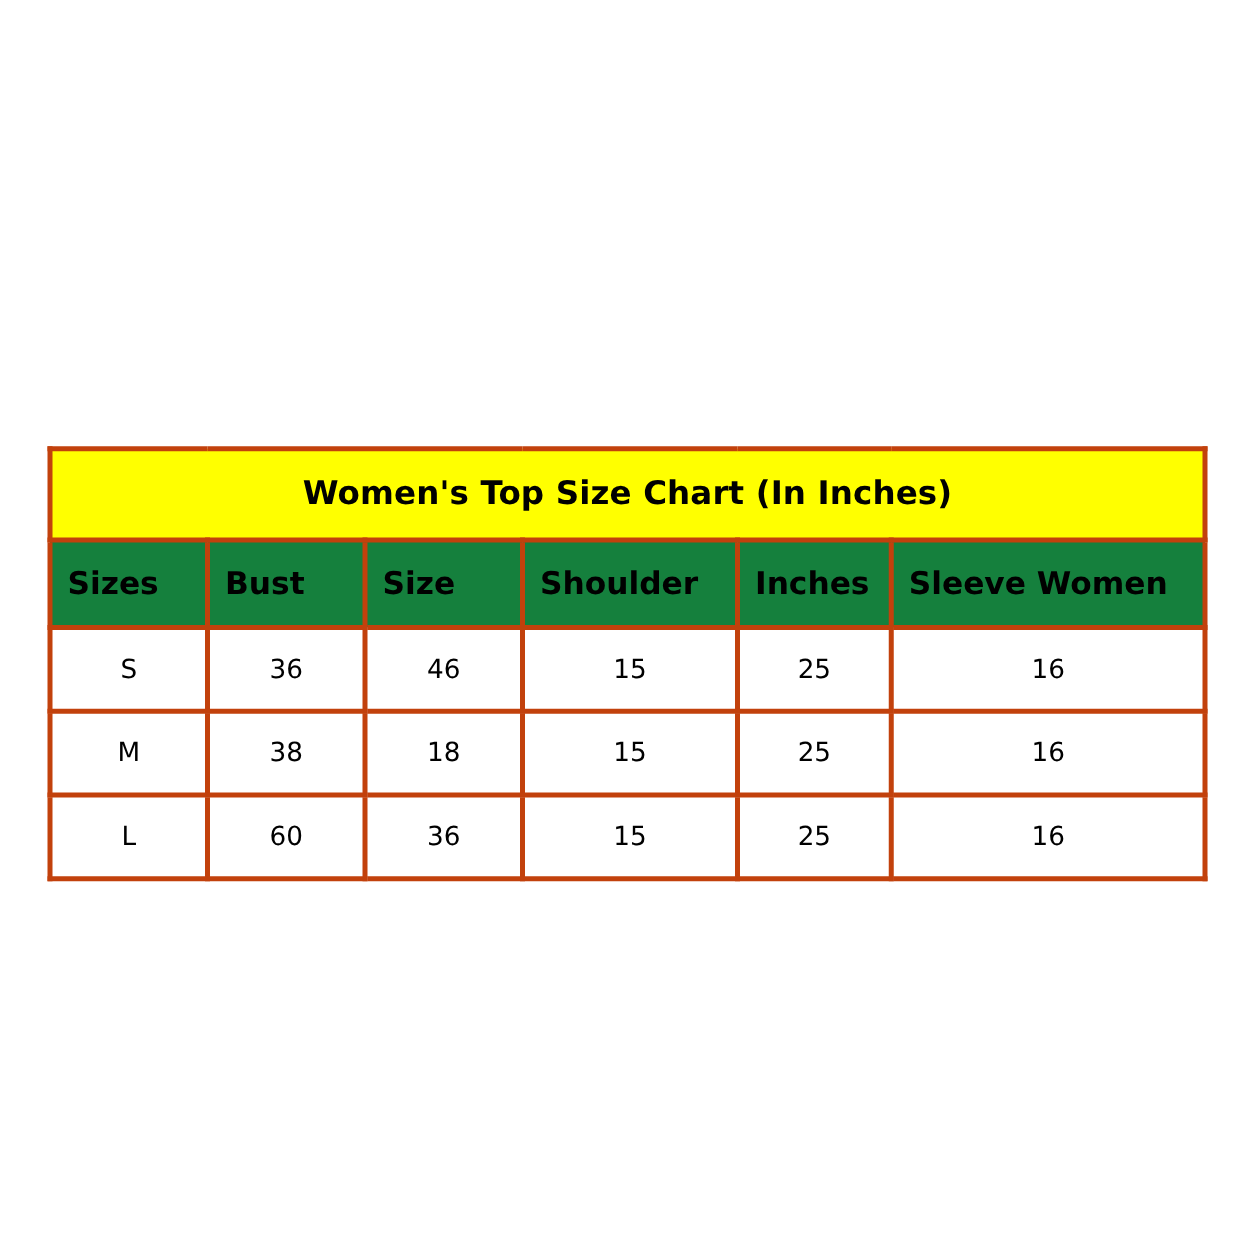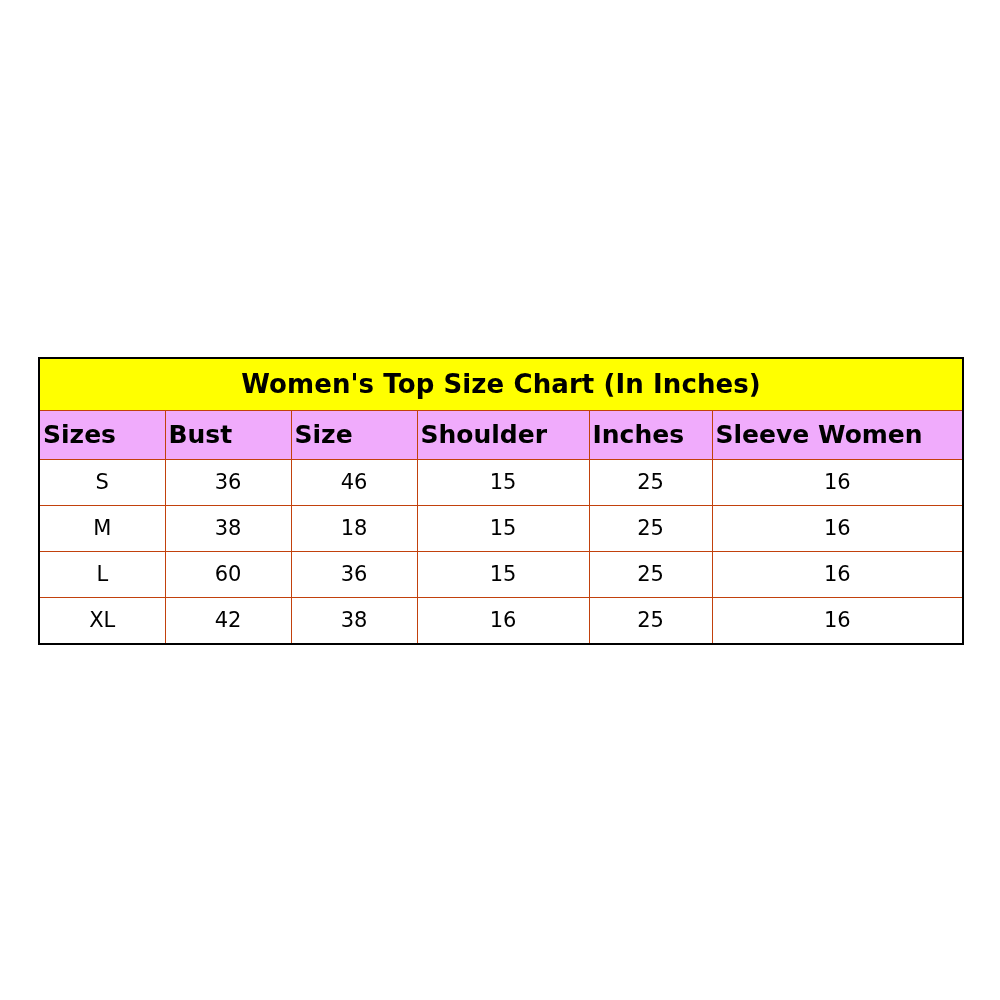--- a/index.html
+++ b/index.html
@@ -24,38 +24,38 @@
 
   table.size-chart {
     width: 100%;
     border-collapse: collapse;
     table-layout: fixed;
     border: 2px solid #000000;
   }
 
   table.size-chart td,
   table.size-chart th {
-    border: 1px solid #c2410c;
-    padding: 3px;
+    border: 4px solid #c2410c;
+    padding: 12px;
     margin: 0;
   }
 
   .title-cell {
     background: #ffff00;
     text-align: center;
     font-weight: bold;
     font-size: 26px;
     color: #000000;
     height: 45px;
     line-height: 45px;
     letter-spacing: 0.1px;
   }
 
   .header-cell {
-    background: #f0abfc;
+    background: #15803d;
     text-align: left;
     font-weight: bold;
     font-size: 25px;
     color: #000000;
     height: 42px;
     line-height: 42px;
     padding-left: 9px;
     white-space: nowrap;
   }
 
@@ -121,23 +121,15 @@
         <td class="data-cell">16</td>
       </tr>
       <tr>
         <td class="data-cell">L</td>
         <td class="data-cell">60</td>
         <td class="data-cell">36</td>
         <td class="data-cell">15</td>
         <td class="data-cell">25</td>
         <td class="data-cell">16</td>
       </tr>
-      <tr>
-        <td class="data-cell">XL</td>
-        <td class="data-cell">42</td>
-        <td class="data-cell">38</td>
-        <td class="data-cell">16</td>
-        <td class="data-cell">25</td>
-        <td class="data-cell">16</td>
-      </tr>
     </tbody>
   </table>
 </div>
 
 </body></html>

